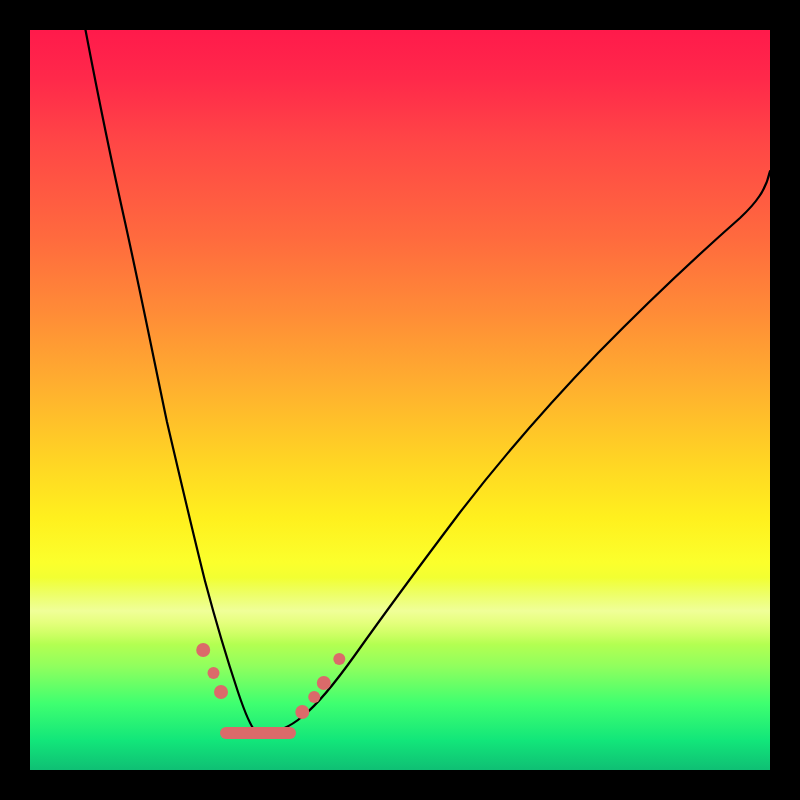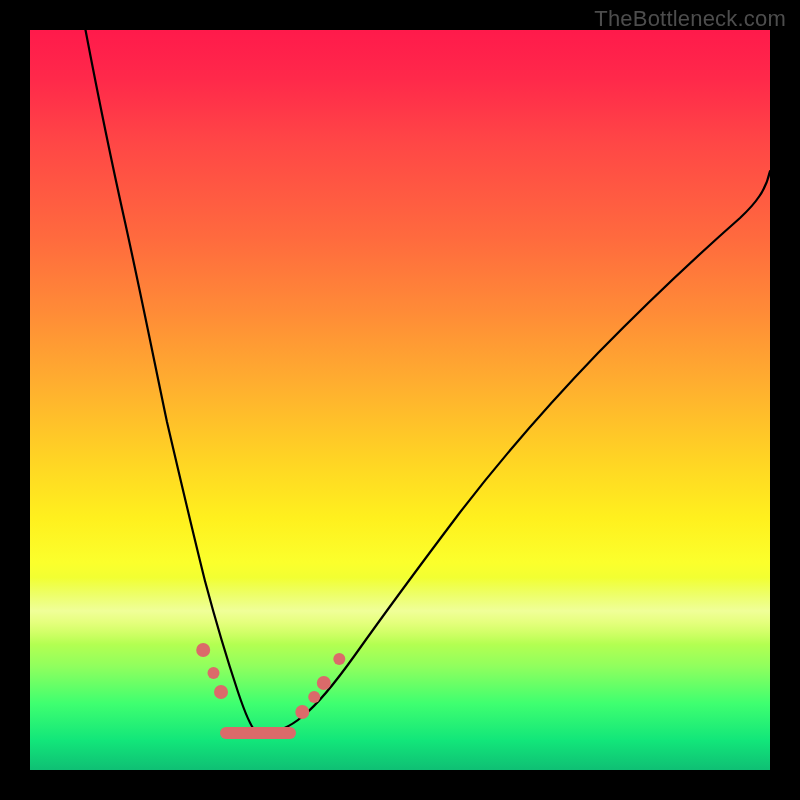--- a/index.html
+++ b/index.html
@@ -75,21 +75,20 @@
   }
   .marker-pill {
     fill: #db6a6a;
   }
 </style>
 </head>
 <body>
 
 <div class="frame">
 
-  <div class="watermark">TheBottleneck.com</div>
 
   <div class="gradient"></div>
 
   <svg class="plot" viewBox="0 0 740 740" preserveAspectRatio="none">
     <path class="curve" d="M 55.5 0
          C 66 55, 80 125, 95 192
          C 110 260, 123 325, 137 392
          C 151 452, 163 503, 175 551
          C 187 596, 198 632, 208 662
          C 216 686, 222 698, 226 702

